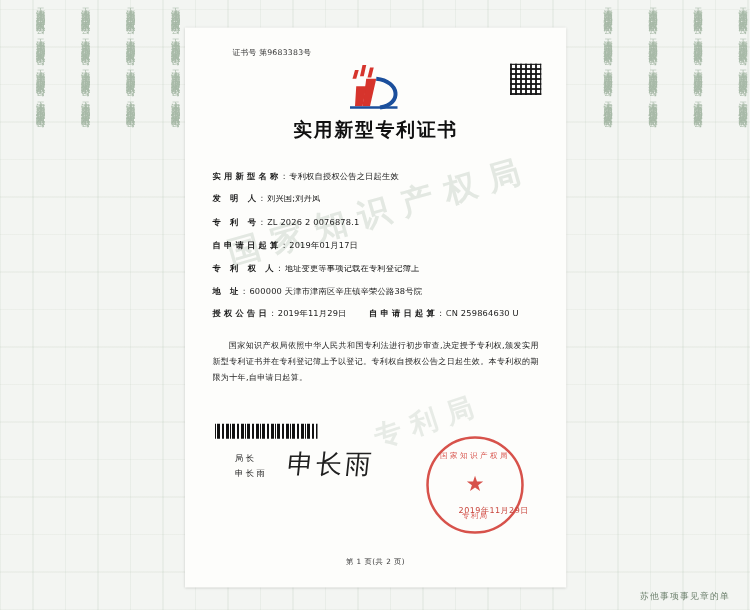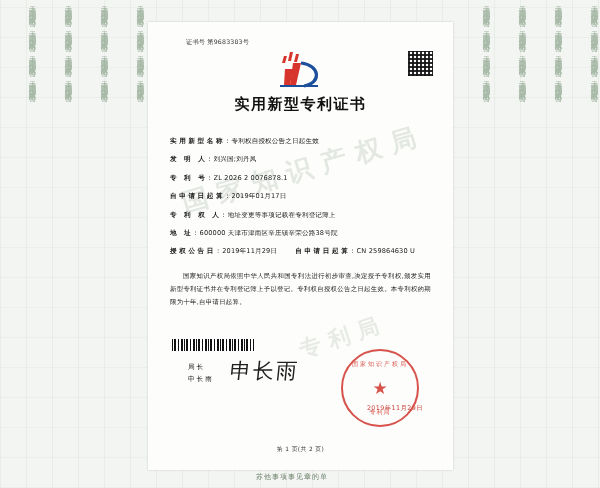--- a/index.html
+++ b/index.html
@@ -268,21 +268,21 @@
     pointer-events: none;
     white-space: nowrap;
     font-weight: bold;
   }
   
   .scan-caption {
     position: absolute;
     left: 0;
     right: 16px;
     bottom: 6px;
-    text-align: center;
+    text-align: right;
     font-size: 7px;
     color: #6b7f6b;
     letter-spacing: 1px;
   }
 </style>
 </head>
 <body>
 
 <div id="scan">
 

